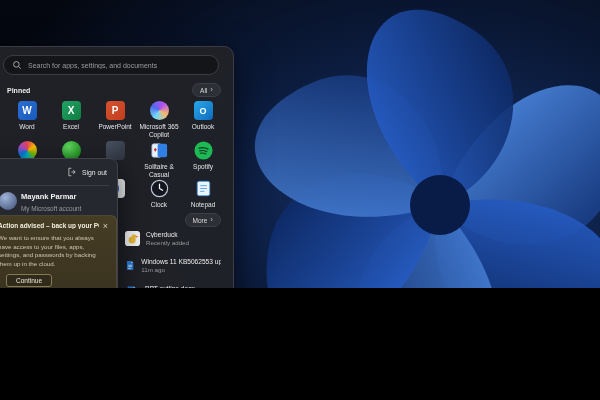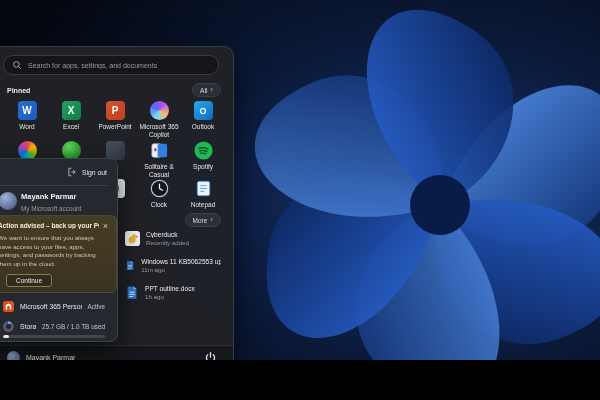--- a/index.html
+++ b/index.html
@@ -1,16 +1,16 @@
 <!DOCTYPE html>
 <html><head>
 <meta charset="utf-8">
 <style>
   html,body{margin:0;padding:0;background:#000;font-family:"Liberation Sans","DejaVu Sans",sans-serif;}
-  #stage{position:relative;width:600px;height:360px;overflow:hidden;background:#05070d;}
+  #stage{position:relative;width:600px;height:288px;overflow:hidden;background:#05070d;}
   svg{display:block;}
 
   
   #wallpaper{position:absolute;left:0;top:0;width:600px;height:400px;}
 
   
   #start-menu{position:absolute;left:-10px;top:46px;width:242px;height:322px;
     background:rgba(32,34,40,0.985);border:1px solid #3a3d45;border-radius:10px;
     box-shadow:0 12px 34px rgba(0,0,0,.6);z-index:3;}
   #search-box{position:absolute;left:12px;top:8px;width:216px;height:20px;border-radius:10px;

